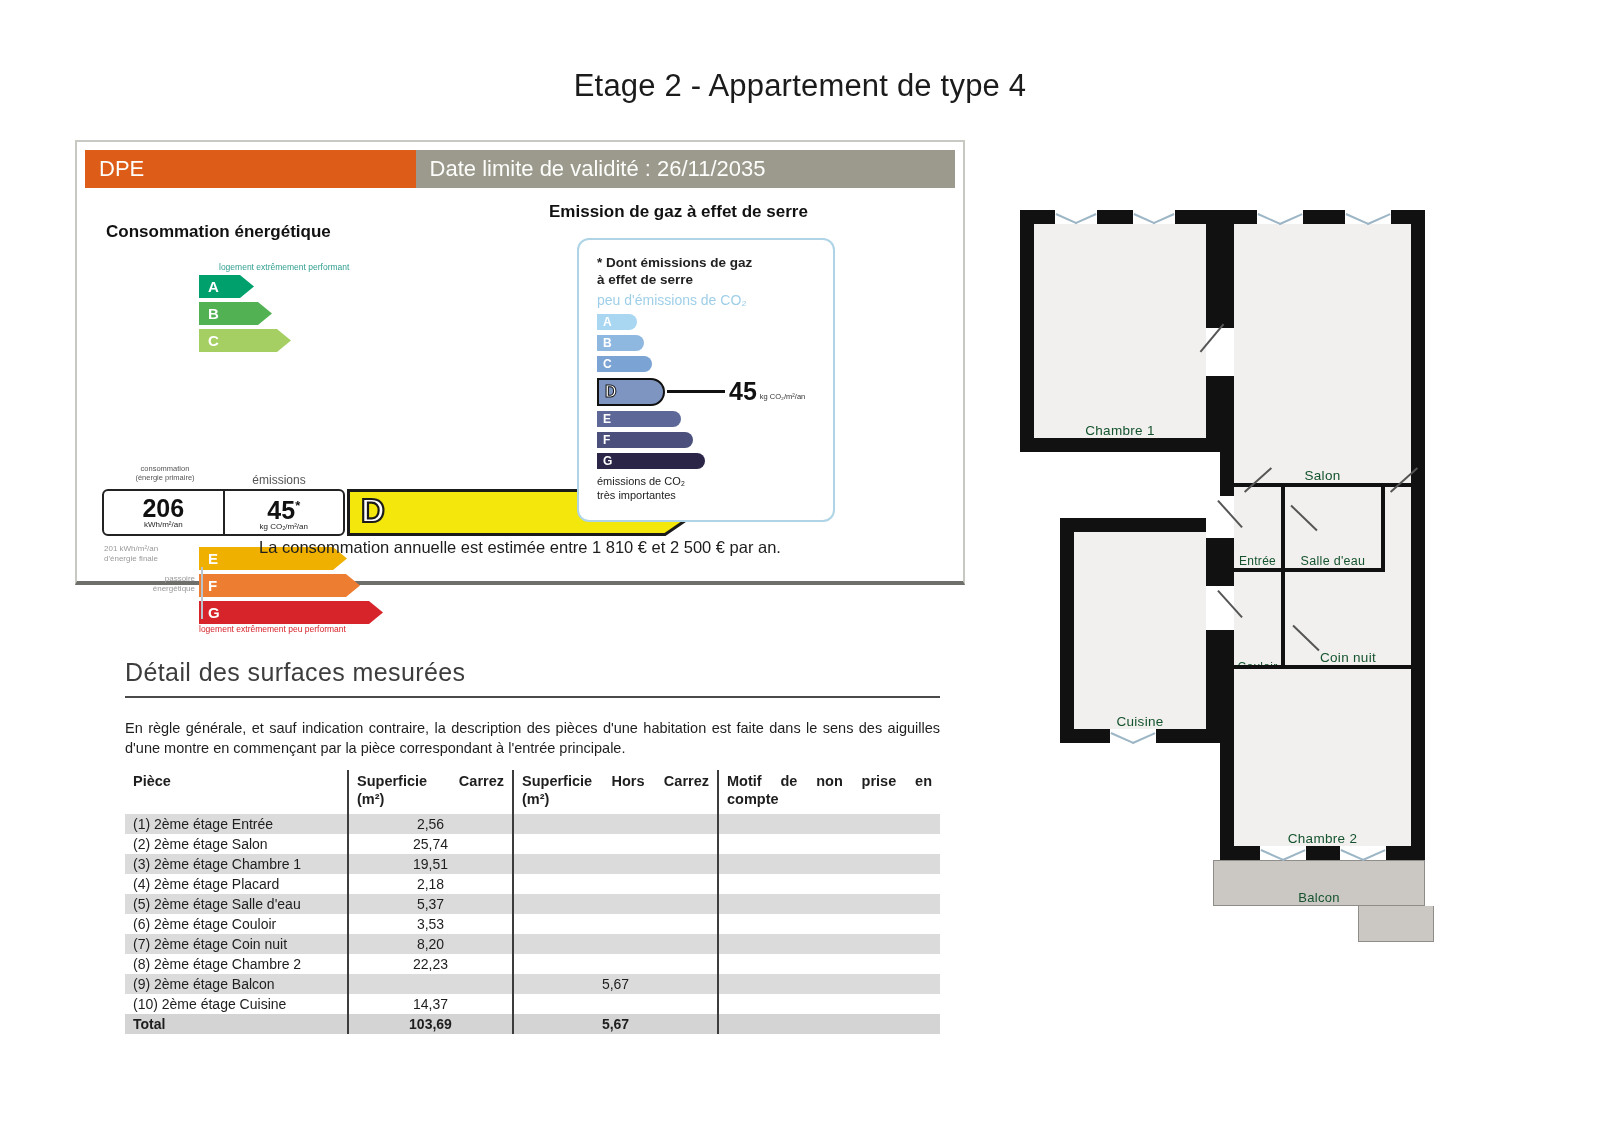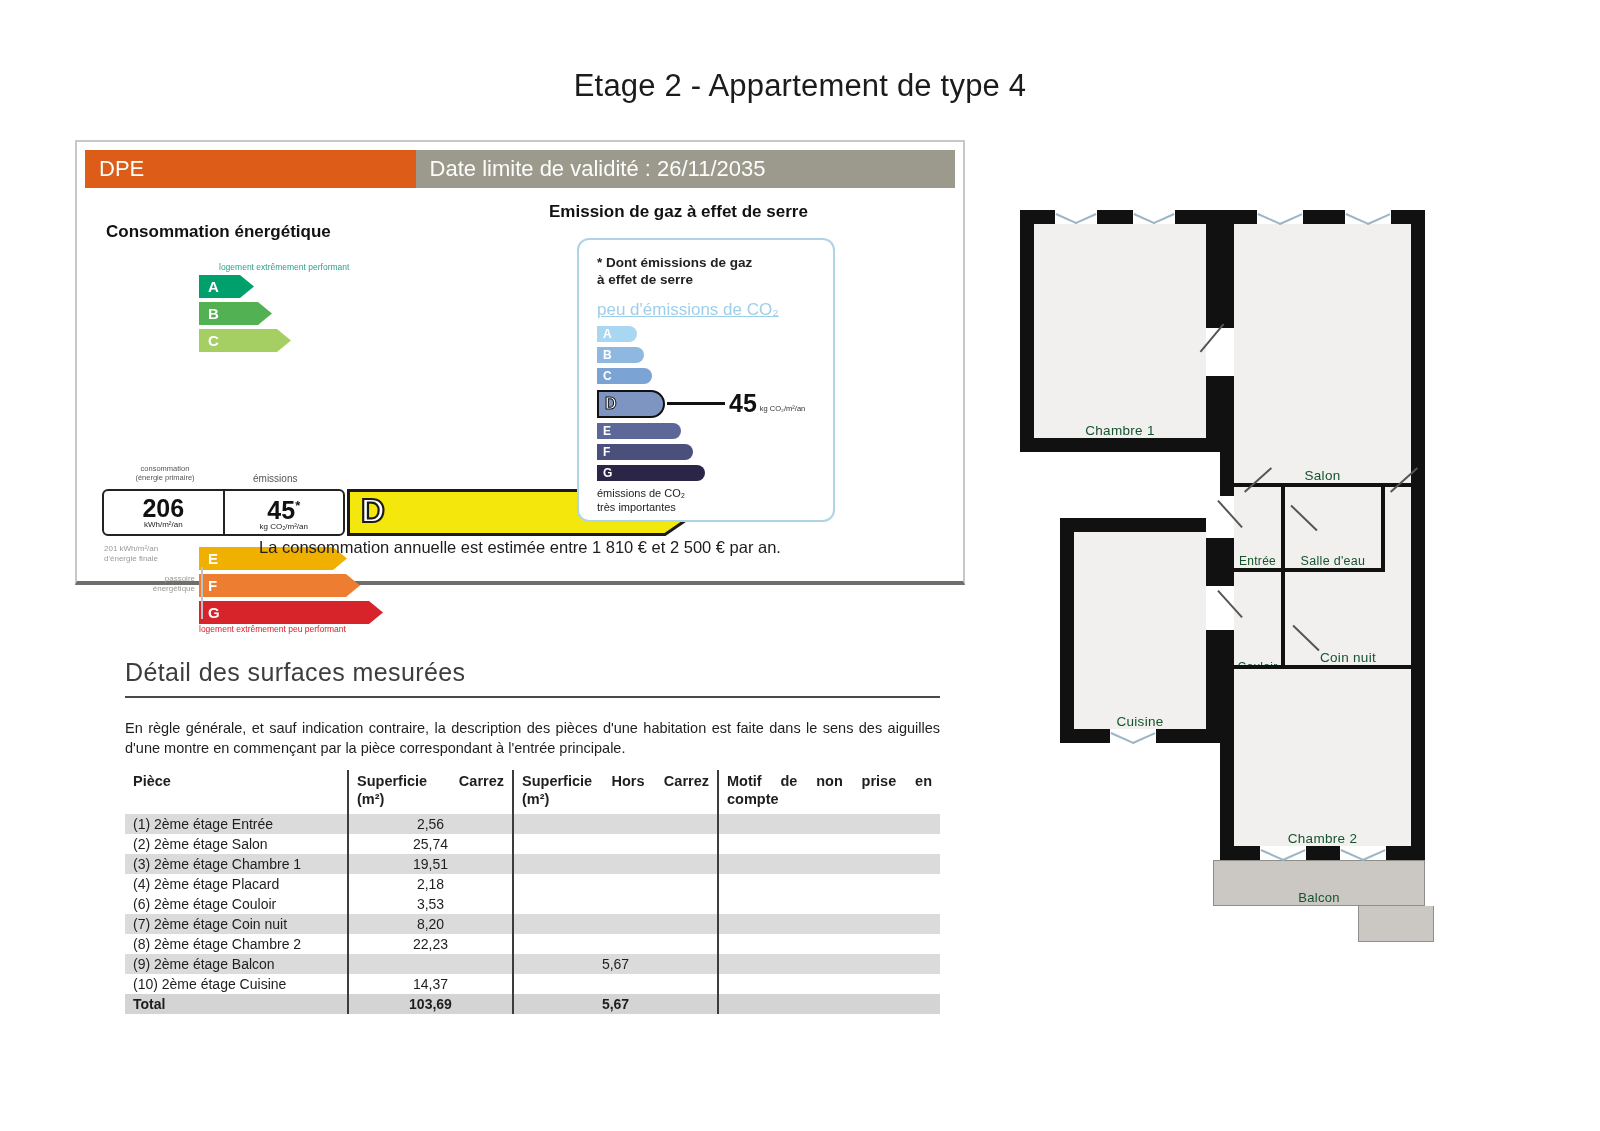--- a/index.html
+++ b/index.html
@@ -34,32 +34,32 @@
   .val-cell { flex:1; display:flex; flex-direction:column; align-items:center; justify-content:center; }
   .val-cell + .val-cell { border-left:2px solid #222; }
   .val-big { font-size:25px; font-weight:bold; color:#111; line-height:24px; }
   .val-big sup { font-size:13px; }
   .val-unit { font-size:8px; color:#222; }
   .d-arrow { position:absolute; left:270px; top:347px; }
   .d-letter { position:absolute; left:284px; top:350px; font-size:33px; font-weight:bold;
     color:#fff; -webkit-text-stroke:2.2px #1a1a1a; }
   .lbl-conso { position:absolute; left:18px; top:322px; width:140px; text-align:center;
     font-size:7.5px; color:#555; line-height:9px; }
-  .lbl-emis { position:absolute; left:176px; top:331px; width:100px; 
-    font-size:10px; color:#555; }
+  .lbl-emis { position:absolute; left:152px; top:331px; width:100px; text-align:center;
+    font-size:12px; color:#555; }
   .final-note { position:absolute; left:27px; top:402px; font-size:8px; color:#9a9a9a; line-height:10px; }
   .sieve { position:absolute; left:58px; top:432px; width:60px; text-align:right;
     font-size:8px; color:#999; line-height:10px; }
   .sieve-line { position:absolute; left:124px; top:425px; width:2px; height:52px; background:#b9c4cd; }
 
   
   .gas-box { position:absolute; left:500px; top:96px; width:258px; height:284px;
     border:2px solid #aed4e6; border-radius:12px; background:#fff; padding:14px 0 0 18px; }
   .gas-title { font-size:13.5px; font-weight:bold; color:#222; line-height:17px; }
-  .gas-low { font-size:17px; color:#9fcfe8; margin-top:12px; margin-bottom:6px;text-decoration:underline; }
+  .gas-low { font-size:14px; color:#9fcfe8; margin-top:4px; margin-bottom:6px; }
   .gbar { height:16px; border-radius:0 9px 9px 0; margin-bottom:5px;
     display:flex; align-items:center; }
   .gbar span { color:#fff; font-weight:bold; font-size:12px; padding-left:6px; }
   .gbar-feat-row { display:flex; align-items:center; margin-bottom:5px; }
   .gbar.feat { height:28px; border:2.5px solid #111; border-radius:0 14px 14px 0; margin-bottom:0; }
   .gbar.feat span { font-size:16px; -webkit-text-stroke:1px #111; }
   .g-conn { width:58px; height:3px; background:#111; margin-left:2px; }
   .g-val { font-size:25px; font-weight:bold; color:#111; margin-left:4px; }
   .g-unit { font-size:7.5px; color:#333; margin-left:3px; margin-top:10px; }
   .gas-high { font-size:11px; color:#222; line-height:14px; margin-top:4px; }
@@ -277,20 +277,26 @@
           <div class="num">19,51</div>
           <div class="num"></div>
           <div></div>
         </div>
         <div class="srow">
           <div>(4) 2ème étage Placard</div>
           <div class="num">2,18</div>
           <div class="num"></div>
           <div></div>
         </div>
+        <div class="srow odd">
+          <div>(5) 2ème étage Salle d'eau</div>
+          <div class="num">5,37</div>
+          <div class="num"></div>
+          <div></div>
+        </div>
         <div class="srow">
           <div>(6) 2ème étage Couloir</div>
           <div class="num">3,53</div>
           <div class="num"></div>
           <div></div>
         </div>
         <div class="srow odd">
           <div>(7) 2ème étage Coin nuit</div>
           <div class="num">8,20</div>
           <div class="num"></div>

